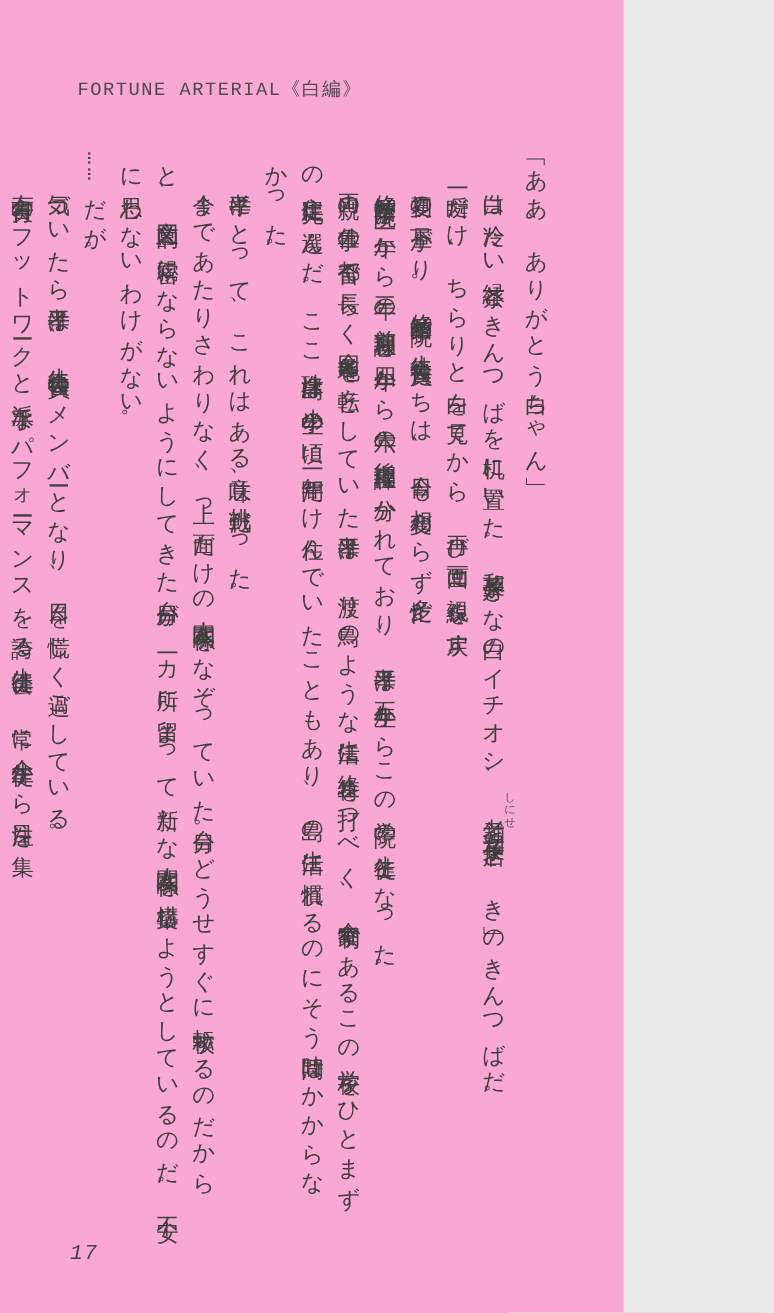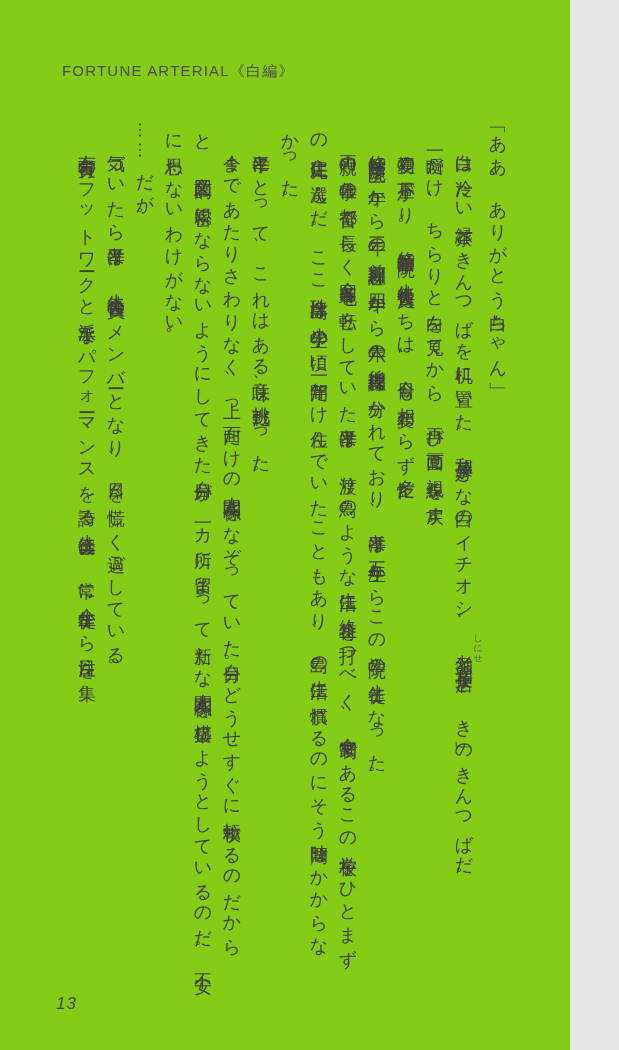--- a/index.html
+++ b/index.html
@@ -2,25 +2,25 @@
 <html><head>
 <meta charset="utf-8">
 <style>
   html, body {
     margin: 0;
     padding: 0;
     background: #e8e8e8;
   }
   .page {
     position: relative;
-    width: 570px;
+    width: 499px;
     height: 1050px;
-    background: #84cc16;
+    background: #f9a8d4;
     overflow: hidden;
-    font-family: Liberation Sans, sans-serif;
+    font-family: Liberation Mono, monospace;
     color: #3f3f3f;
   }
   .running-head {
     position: absolute;
     left: 62px;
     top: 62px;
     font-size: 15px;
     letter-spacing: 1.2px;
     color: #4b4b4b;
     white-space: nowrap;
@@ -78,15 +78,15 @@
       <p class="para indent">初夏の昼下がり。修智館学院の生徒会役員たちは、今日も相変わらず多忙だ。</p>
       <p class="para indent">修智館学院は一年から三年の前期課程と四年から六年の後期課程に分かれており、孝平は五年生からこの学院の生徒となった。</p>
       <p class="para indent">両親の仕事の都合で長らく全国各地を転々としていた孝平は、渡り鳥のような生活に終止符を打つべく、全寮制であるこの学校をひとまずの定住先に選んだ。ここ珠津島は小学生の頃に一年間だけ住んでいたこともあり、島の生活に慣れるのにそう時間はかからなかった。</p>
       <p class="para indent">孝平にとって、これはある意味、挑戦だった。</p>
       <p class="para indent">今まであたりさわりなく、上っ面だけの人間関係をなぞっていた自分。どうせすぐに転校するのだからと、意図的に親密にならないようにしてきた自分が、一カ所に留まって新たな人間関係を構築しようとしているのだ。不安に思わないわけがない。</p>
       <p class="para">……だが。</p>
       <p class="para indent">気づいたら孝平は、生徒会役員のメンバーとなり、日々を慌しく過ごしている。</p>
       <p class="para indent">有言実行のフットワークと派手なパフォーマンスを誇る生徒会は、常に全生徒から注目を集</p>
     </div>
 
-  <div class="page-number">13</div>
+  <div class="page-number">17</div>
 
 </div>
 
 </body></html>

